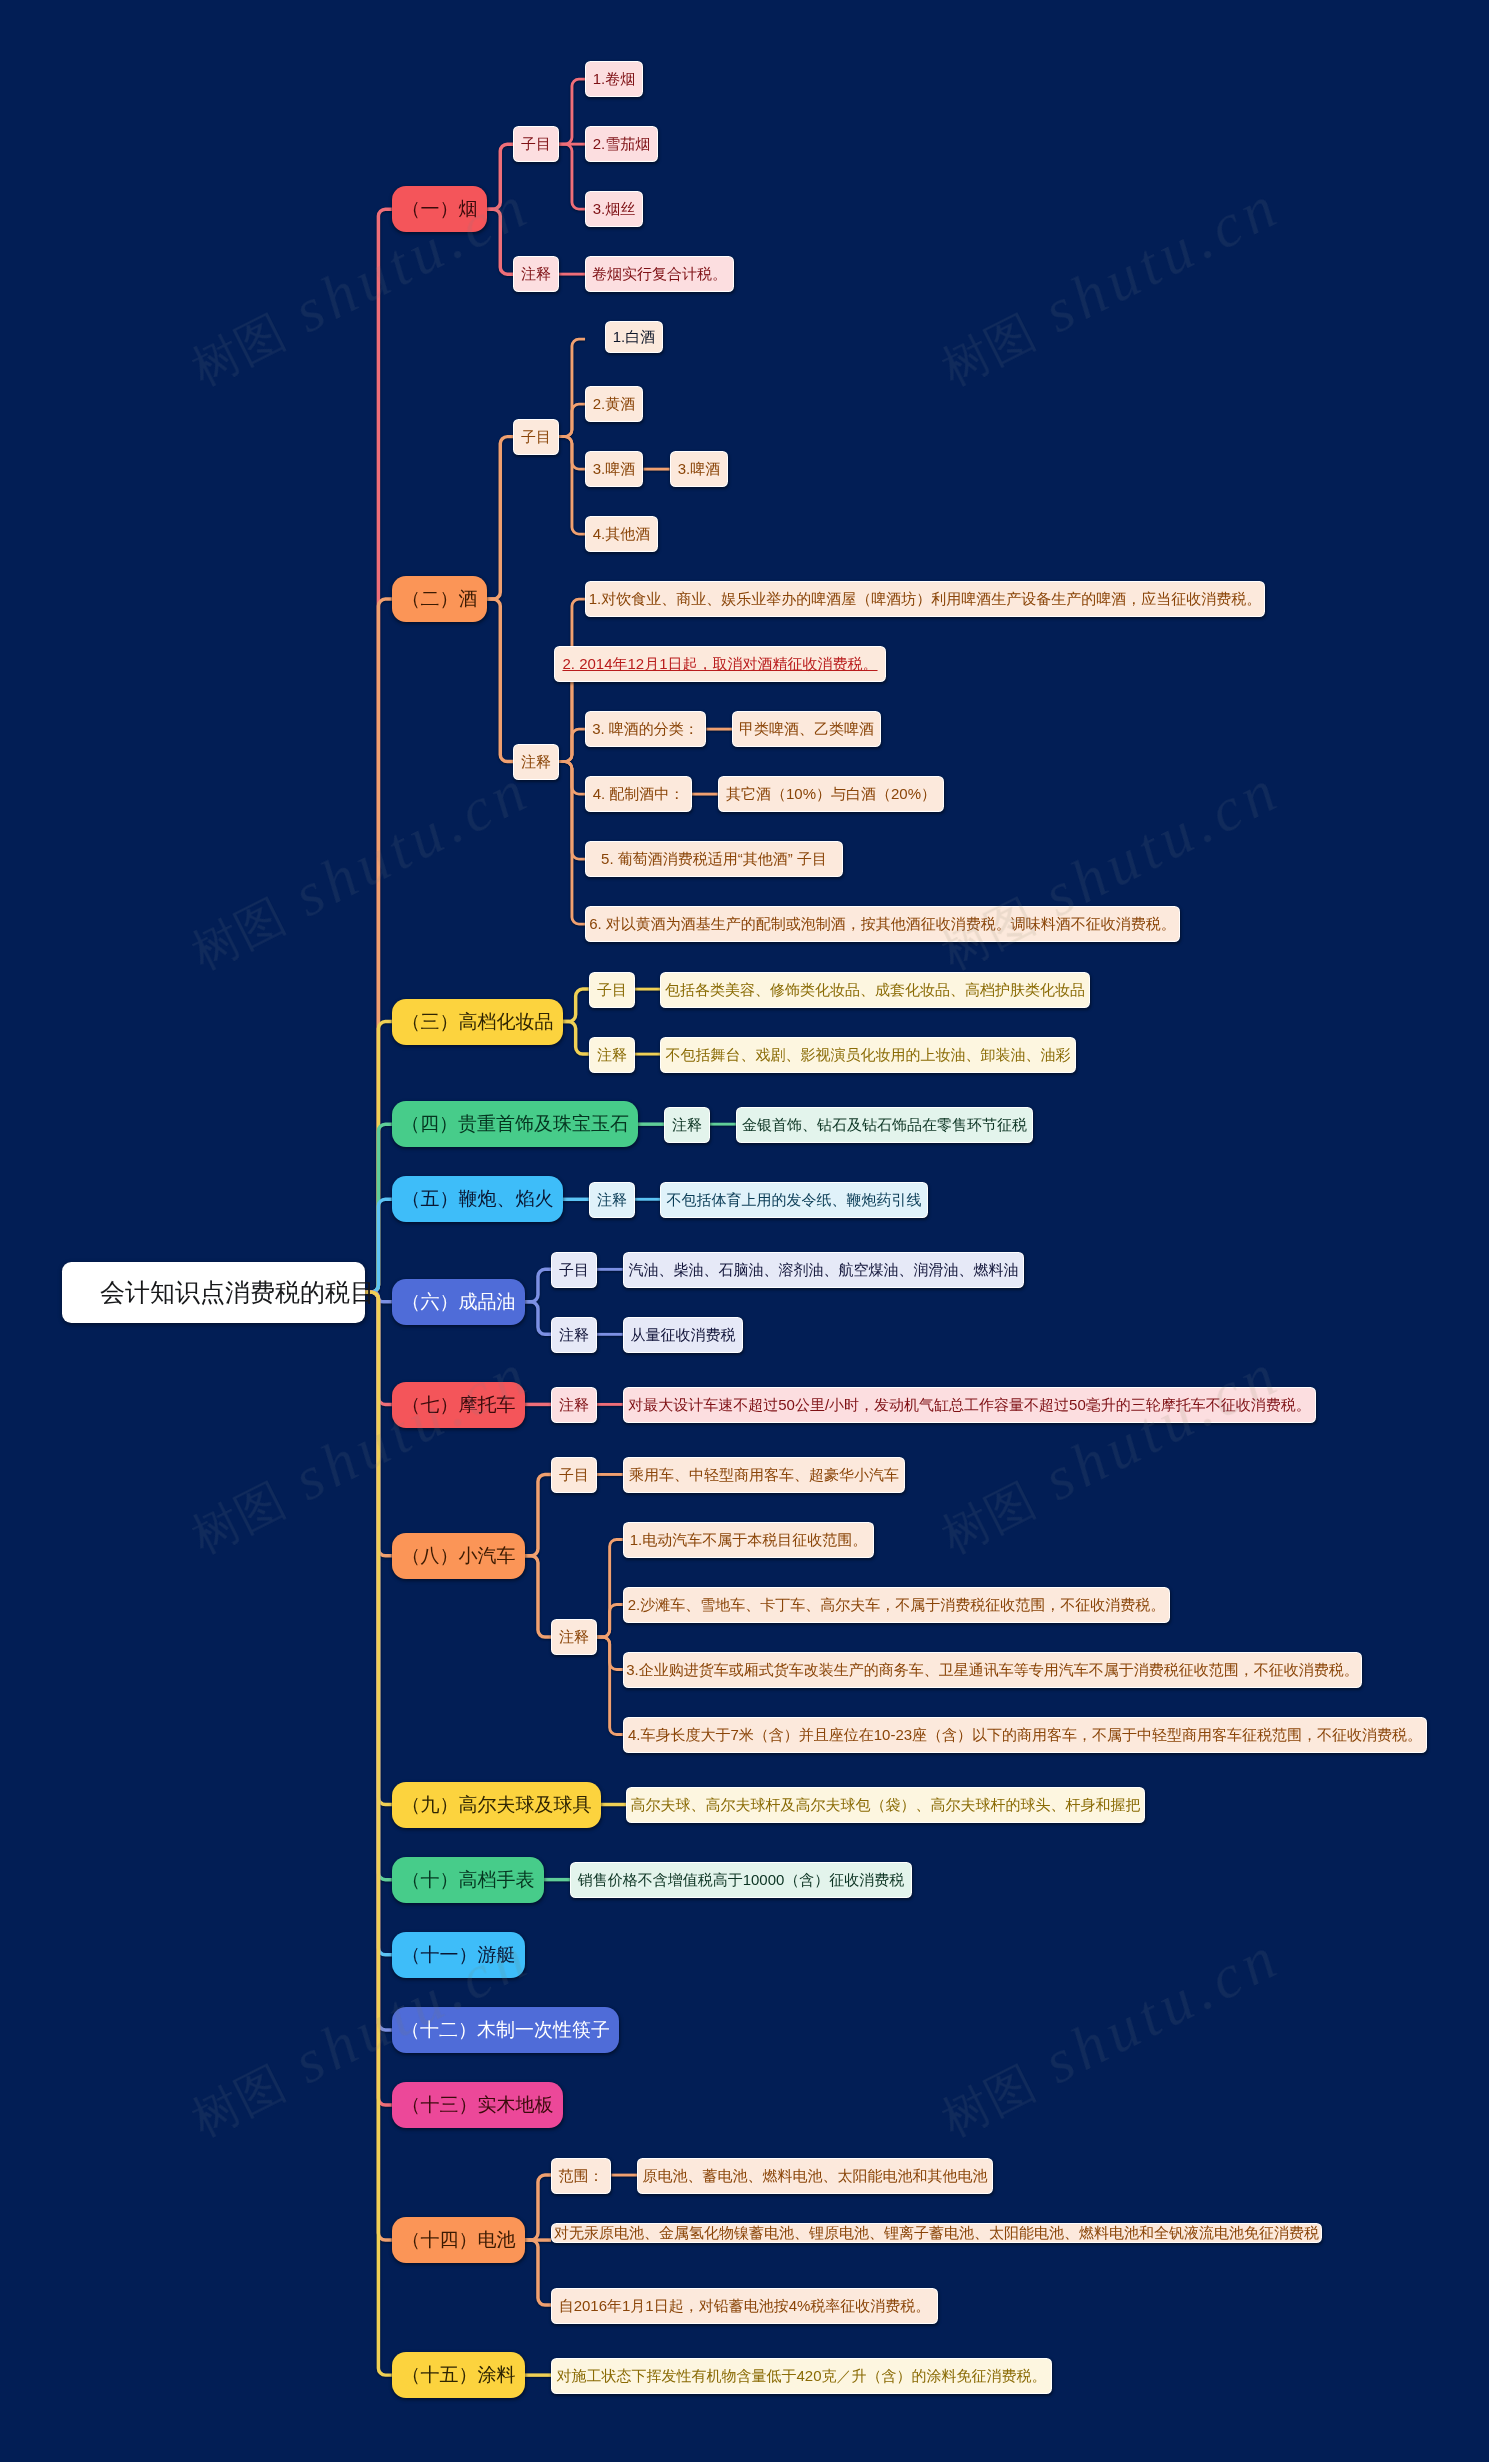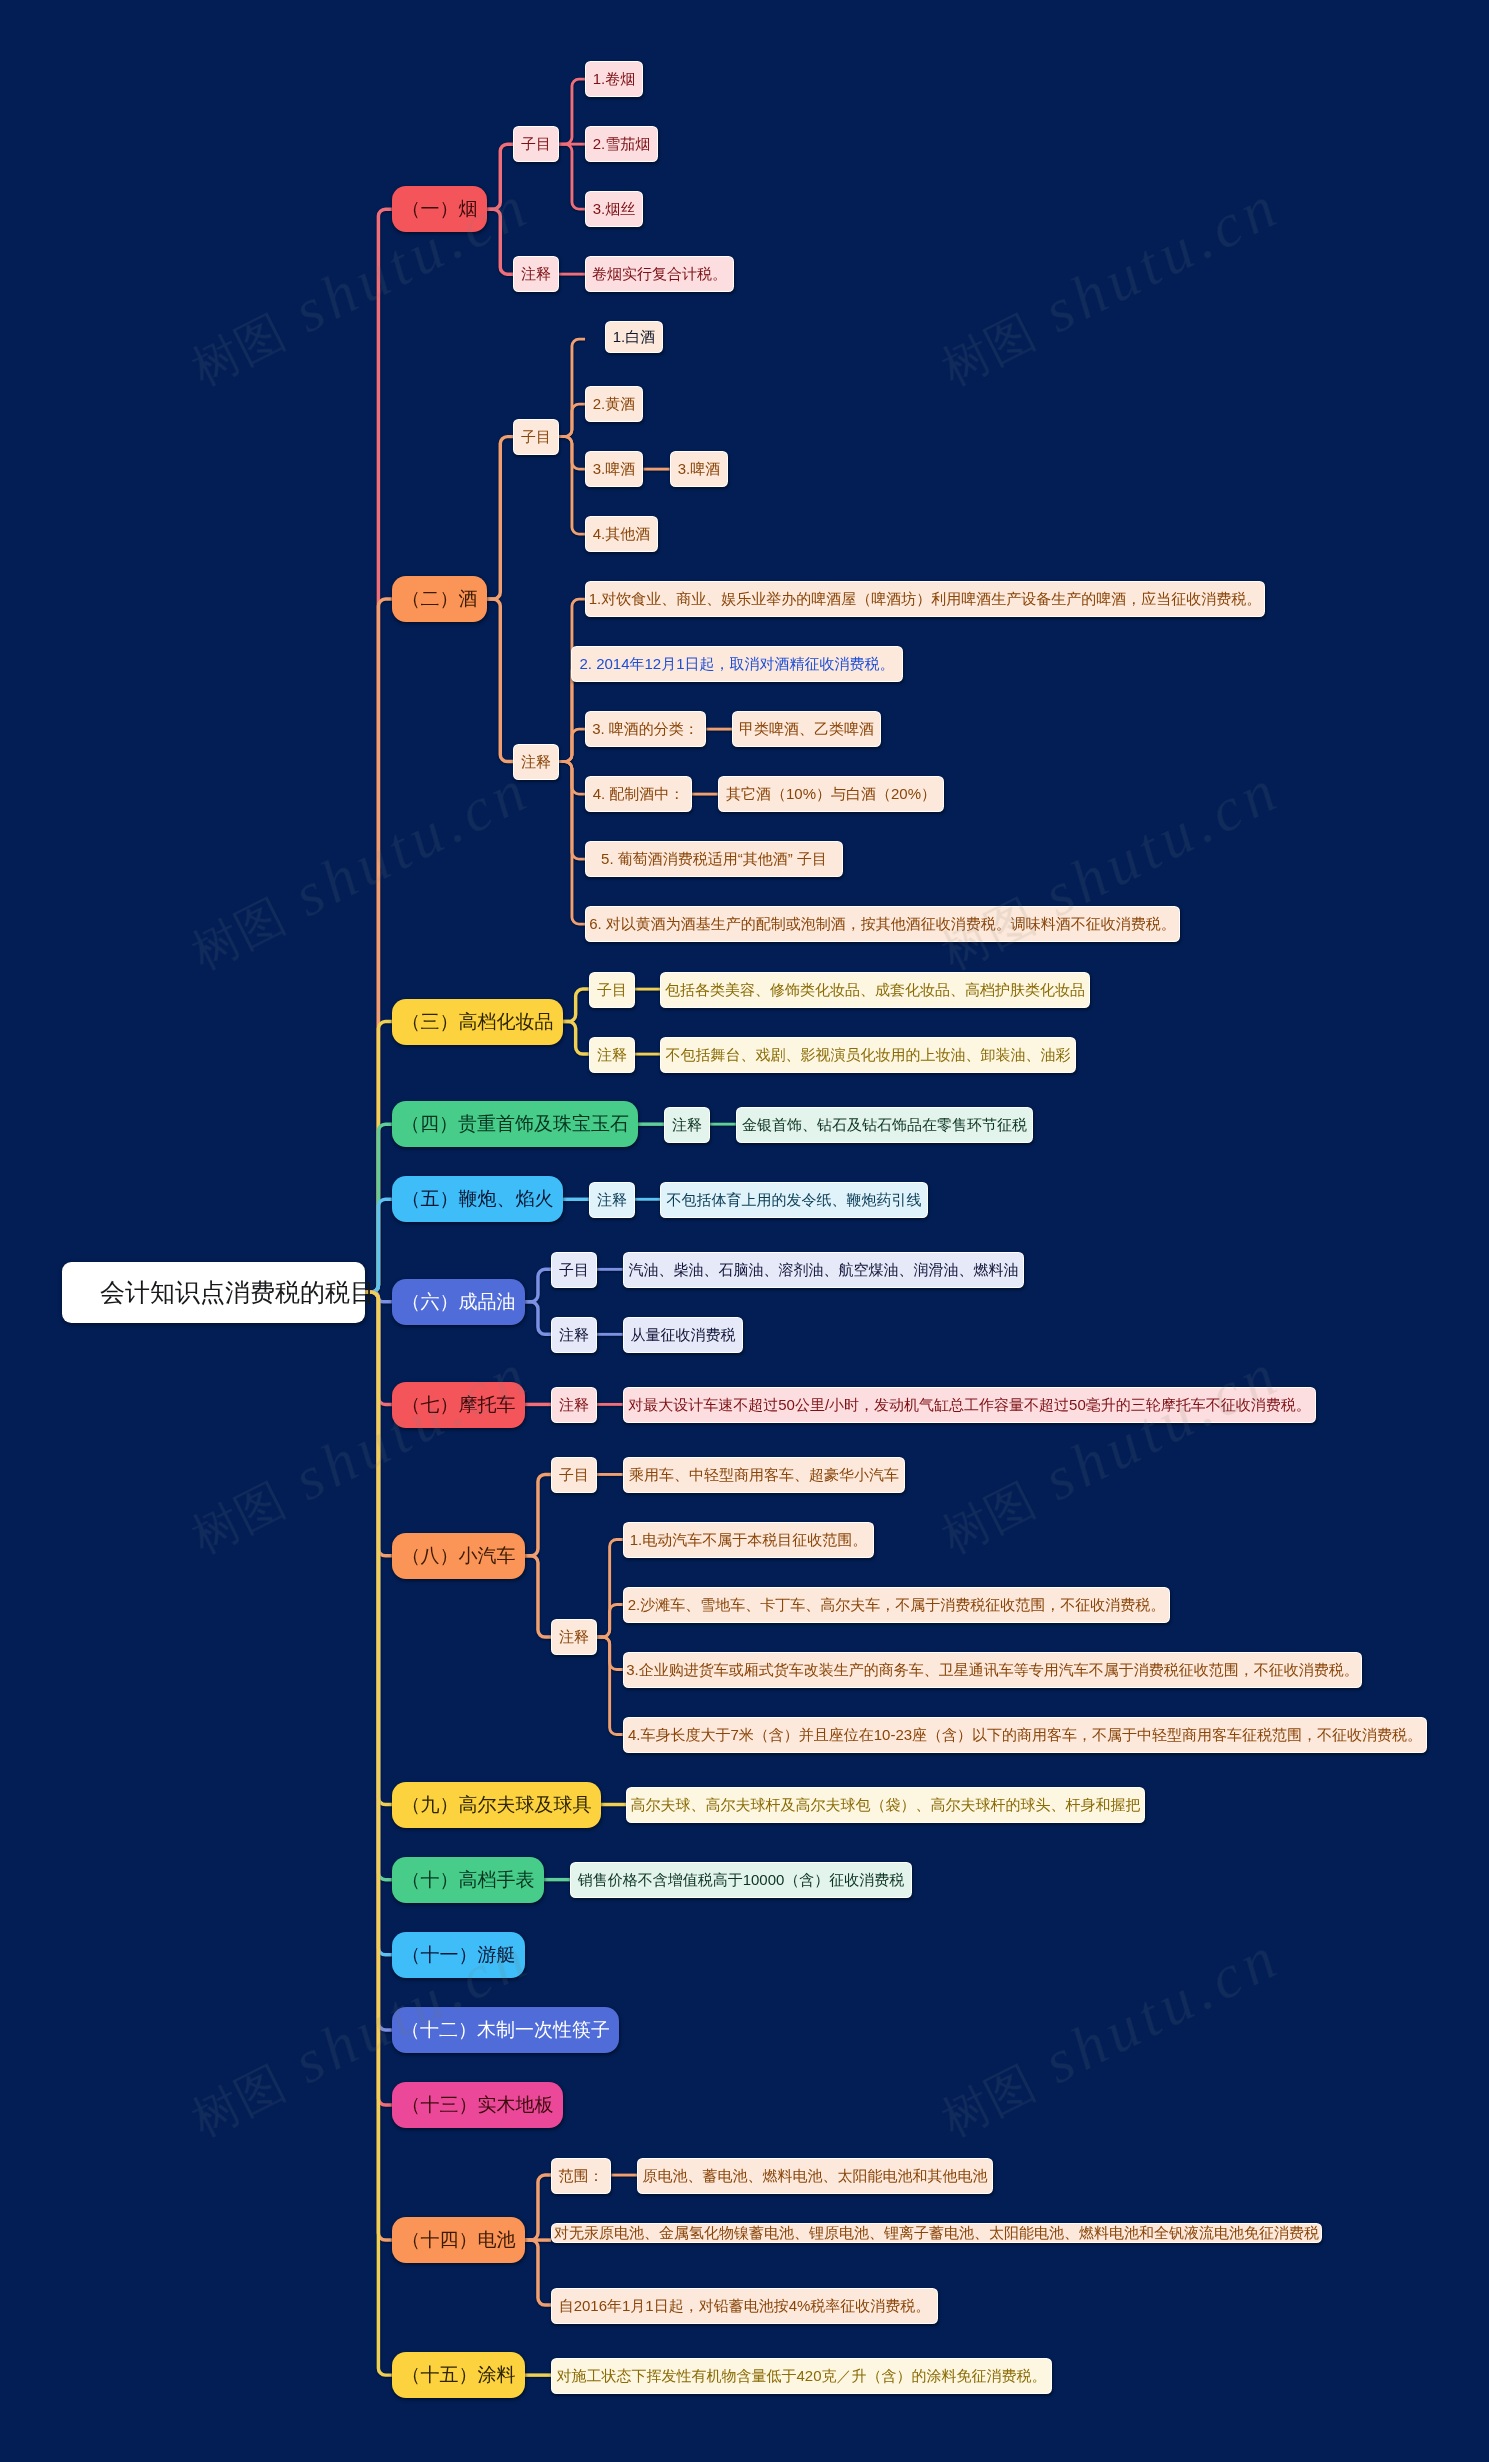--- a/index.html
+++ b/index.html
@@ -106,21 +106,21 @@
       <div class="node n-l2" style="left: 585px; top: 256px; width: 149px; height: 36px; background: rgb(252, 222, 224); color: rgb(126, 16, 20);">卷烟实行复合计税。</div>
       <div class="node n-l1" style="left: 392px; top: 576px; width: 95px; height: 46px; background: rgb(251, 149, 87); color: rgb(58, 26, 2);">（二）酒</div>
       <div class="node n-l2" style="left: 513px; top: 419px; width: 46px; height: 36px; background: rgb(252, 233, 220); color: rgb(138, 69, 8);">子目</div>
       <div class="node n-l2" style="left: 585px; top: 321px; width: 58px; height: 32px; background: rgb(252, 233, 220); color: #0f172a; margin-left: 20px;">1.白酒</div>
       <div class="node n-l2" style="left: 585px; top: 386px; width: 58px; height: 36px; background: rgb(252, 233, 220); color: rgb(138, 69, 8);">2.黄酒</div>
       <div class="node n-l2" style="left: 585px; top: 451px; width: 58px; height: 36px; background: rgb(252, 233, 220); color: rgb(138, 69, 8);">3.啤酒</div>
       <div class="node n-l2" style="left: 670px; top: 451px; width: 58px; height: 36px; background: rgb(252, 233, 220); color: rgb(138, 69, 8);">3.啤酒</div>
       <div class="node n-l2" style="left: 585px; top: 516px; width: 73px; height: 36px; background: rgb(252, 233, 220); color: rgb(138, 69, 8);">4.其他酒</div>
       <div class="node n-l2" style="left: 513px; top: 744px; width: 46px; height: 36px; background: rgb(252, 233, 220); color: rgb(138, 69, 8);">注释</div>
       <div class="node n-l2" style="left: 585px; top: 581px; width: 680px; height: 36px; background: rgb(252, 233, 220); color: rgb(138, 69, 8);">1.对饮食业、商业、娱乐业举办的啤酒屋（啤酒坊）利用啤酒生产设备生产的啤酒，应当征收消费税。</div>
-      <div class="node n-l2" style="left: 571px; top: 646px; width: 332px; height: 36px; background: rgb(252, 233, 220); color: #1d4ed8;">2. 2014年12月1日起，取消对酒精征收消费税。</div>
+      <div class="node n-l2" style="left: 554px; top: 646px; width: 332px; height: 36px; background: rgb(252, 233, 220); color: #b91c1c; text-decoration: underline;">2. 2014年12月1日起，取消对酒精征收消费税。</div>
       <div class="node n-l2" style="left: 585px; top: 711px; width: 121px; height: 36px; background: rgb(252, 233, 220); color: rgb(138, 69, 8);">3. 啤酒的分类：</div>
       <div class="node n-l2" style="left: 732px; top: 711px; width: 149px; height: 36px; background: rgb(252, 233, 220); color: rgb(138, 69, 8);">甲类啤酒、乙类啤酒</div>
       <div class="node n-l2" style="left: 585px; top: 776px; width: 107px; height: 36px; background: rgb(252, 233, 220); color: rgb(138, 69, 8);">4. 配制酒中：</div>
       <div class="node n-l2" style="left: 718px; top: 776px; width: 226px; height: 36px; background: rgb(252, 233, 220); color: rgb(138, 69, 8);">其它酒（10%）与白酒（20%）</div>
       <div class="node n-l2" style="left: 585px; top: 841px; width: 258px; height: 36px; background: rgb(252, 233, 220); color: rgb(138, 69, 8);">5. 葡萄酒消费税适用“其他酒” 子目</div>
       <div class="node n-l2" style="left: 585px; top: 906px; width: 595px; height: 36px; background: rgb(252, 233, 220); color: rgb(138, 69, 8);">6. 对以黄酒为酒基生产的配制或泡制酒，按其他酒征收消费税。调味料酒不征收消费税。</div>
       <div class="node n-l1" style="left: 392px; top: 999px; width: 171px; height: 46px; background: rgb(252, 211, 62); color: rgb(46, 36, 3);">（三）高档化妆品</div>
       <div class="node n-l2" style="left: 589px; top: 972px; width: 46px; height: 36px; background: rgb(253, 246, 224); color: rgb(138, 107, 5);">子目</div>
       <div class="node n-l2" style="left: 660px; top: 972px; width: 430px; height: 36px; background: rgb(253, 246, 224); color: rgb(138, 107, 5);">包括各类美容、修饰类化妆品、成套化妆品、高档护肤类化妆品</div>
       <div class="node n-l2" style="left: 589px; top: 1037px; width: 46px; height: 36px; background: rgb(253, 246, 224); color: rgb(138, 107, 5);">注释</div>

